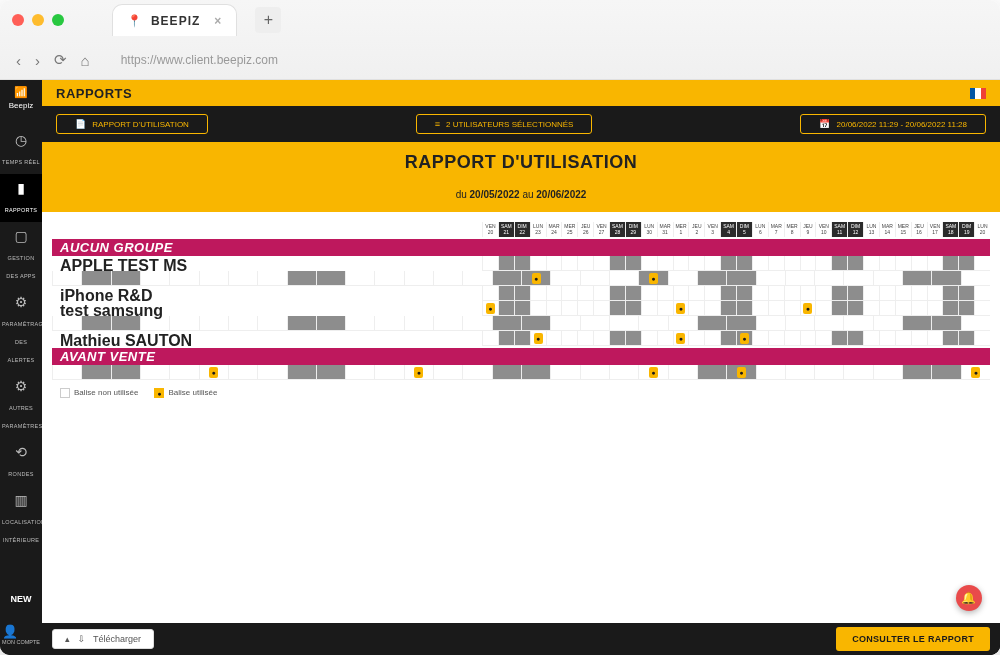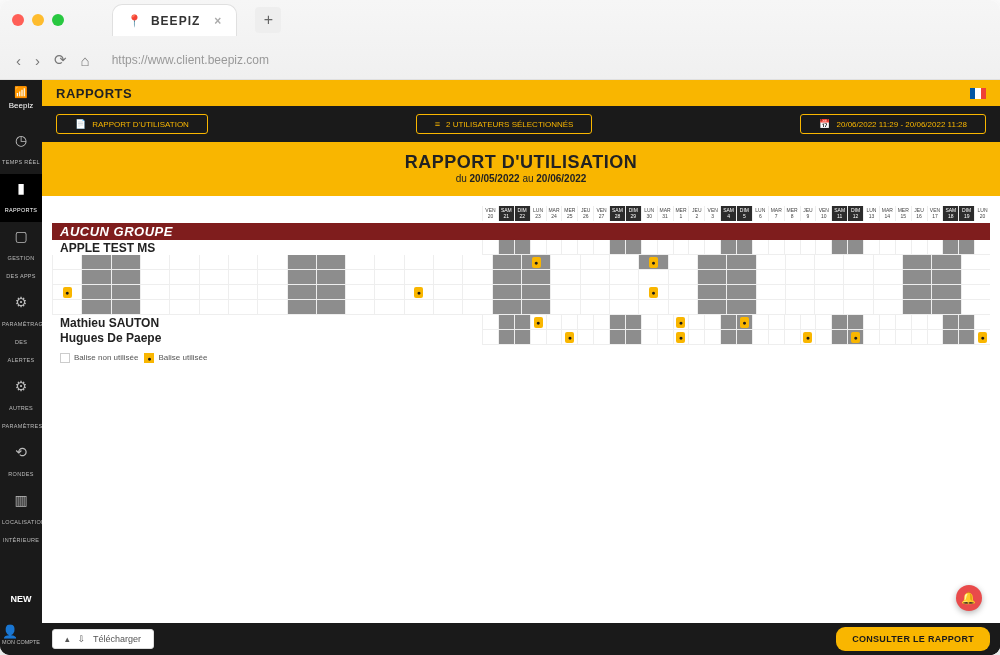--- a/index.html
+++ b/index.html
@@ -9,21 +9,21 @@
   
   .chrome { height: 80px; background: linear-gradient(#f6f6f6,#f0f0f0); border-bottom: 1px solid #e0e0e0; }
   .tabbar { height: 40px; display: flex; align-items: center; padding: 0 12px; gap: 8px; }
   .wbtn { width: 12px; height: 12px; border-radius: 50%; display: inline-block; }
   .wbtn.r { background:#ff5f57; } .wbtn.y { background:#febc2e; } .wbtn.g { background:#28c840; }
   .tab { margin-left: 40px; display: flex; align-items:center; gap:8px; background:#fff; border:1px solid #e0e0e0; border-bottom:none; border-radius:10px 10px 0 0; height:32px; padding:0 14px; font-size:12px; letter-spacing:1px; font-weight:600; color:#333; }
   .tab .tabclose { color:#aaa; margin-left:6px; cursor:pointer; }
   .newtab { width:26px; height:26px; border-radius:4px; background:#eee; display:flex;align-items:center;justify-content:center; color:#666; font-size:16px; margin-left:10px;}
   .navbar { height:40px; display:flex; align-items:center; gap:14px; padding:0 16px; }
   .navbtn { color:#777; font-size:15px; cursor:pointer; }
-  .url { color:#999; font-size:12px; margin-left:8px; }
+  .url { color:#999; font-size:12px; margin-left:17px; }
 
   
   .app { display:flex; height: calc(100% - 80px); background:#000; position:relative;}
   .sidebar { width:42px; background:#1a1a1a; display:flex; flex-direction:column; align-items:center; padding-top:6px; gap:6px; }
   .brand { width:42px; height:34px; display:flex; flex-direction:column; align-items:center; color:#fff; font-size:7px; gap:2px;}
   .sideitem { width:42px; padding:6px 2px; text-align:center; color:#bbb; cursor:pointer;}
   .sideitem.active { background:#000; color:#fff;}
   .sideitem .ic { font-size:14px; display:block; margin-bottom:2px; }
   .sideitem .lbl { font-size:5.5px; line-height:1.1; letter-spacing:.3px; }
   .sidenew { margin-top:auto; color:#fff; font-size:9px; font-weight:700; padding:8px 0;}
@@ -34,50 +34,50 @@
   .headerbar { background:#f9b600; height:26px; display:flex; align-items:center; justify-content:space-between; padding:0 14px;}
   .headerbar .title { font-size:13px; font-weight:800; color:#222; letter-spacing:.5px;}
   .flag { width:16px; height:11px; background:linear-gradient(to right,#0055A4 33%,#fff 33% 66%,#EF4135 66%); }
 
   .actionrow { background:#1a1a1a; padding:8px 14px; display:flex; justify-content:space-between; gap:12px;}
   .pill { border:1px solid #f9b600; color:#f9b600; font-size:8px; padding:4px 18px; border-radius:3px; display:flex; align-items:center; gap:6px; cursor:pointer;}
   .pill .ic { font-size:9px; }
 
   .subheader { background:#f9b600; padding:10px 0 12px; text-align:center;}
   .subheader h1 { font-size:18px; font-weight:900; color:#222; letter-spacing:.5px;}
-  .subheader .range { font-size:10px; color:#222; margin-top:0;}
+  .subheader .range { font-size:10px; color:#222; margin-top:16px;}
   .subheader .range b { font-weight:800; }
 
   .scrollarea { background:#fff; flex:1; overflow:auto; padding:0 0 0 0;}
   .sheet { background:#fff; padding:10px 10px 20px 10px;}
 
   
   .timeline-head { display:flex; }
   .namecol { width:430px; flex:0 0 430px;}
   .daycols { flex:1; display:grid; grid-template-columns: repeat(32, 1fr); gap:0px;}
   .dayhead { text-align:center; font-size:5px; line-height:1.1; color:#444; padding:2px 0; border-left:1px solid #eee;}
   .dayhead.we { background:#2b2b2b; color:#fff; }
 
-  .grouphdr { background:#7f1d1d; color:#fff; font-size:13px; font-weight:900; font-style:italic; letter-spacing:.5px; padding:1px 8px; margin-top:2px;}
+  .grouphdr { background:#be185d; color:#fff; font-size:13px; font-weight:900; font-style:italic; letter-spacing:.5px; padding:1px 8px; margin-top:2px;}
   .row { display:flex; align-items:stretch; height:15px;}
-  .row .name { width:430px; flex:0 0 430px; font-size:12px; color:#222; padding:1px 0 0 8px; font-weight:600;}
+  .row .name { width:430px; flex:0 0 430px; font-size:16px; color:#222; padding:1px 0 0 8px; font-weight:600;}
   .row .cells { flex:1; display:grid; grid-template-columns: repeat(32,1fr); }
   .cell { border-left:1px solid #eee; border-bottom:1px solid #eee; position:relative;}
   .cell.we { background:#8d8d8d; }
   .cell .beacon { position:absolute; inset:1px; display:flex; align-items:center; justify-content:center; font-size:8px; }
   .beacon span{ background:#f9b600; border-radius:2px; width:9px; height:11px; display:flex; align-items:center; justify-content:center; color:#1a1a1a; font-size:7px;}
 
-  .legend { margin-top:8px; font-size:8px; color:#555; display:flex; gap:6px; padding-left:8px; align-items:center;}
+  .legend { margin-top:8px; font-size:8px; color:#555; display:flex; gap:16px; padding-left:8px; align-items:center;}
   .swatch { width:10px; height:10px; border:1px solid #ccc; display:inline-block; vertical-align:middle; margin-right:4px;}
   .swatch.used { background:#f9b600; border-color:#f9b600; display:inline-flex; align-items:center; justify-content:center; color:#1a1a1a; font-size:7px;}
 
   
   .footer { background:#1a1a1a; height:32px; display:flex; align-items:center; justify-content:space-between; padding:0 10px;}
   .dlbtn { background:#fff; border:1px solid #ddd; font-size:9px; padding:4px 12px; border-radius:3px; color:#555; display:flex; gap:8px; align-items:center; cursor:pointer;}
-  .consult { background:#f9b600; color:#1a1a1a; font-size:9px; font-weight:800; padding:7px 16px; border-radius:9px; cursor:pointer; letter-spacing:.3px;}
+  .consult { background:#f9b600; color:#1a1a1a; font-size:9px; font-weight:800; padding:7px 16px; border-radius:3px; cursor:pointer; letter-spacing:.3px;}
 
   .bell { position:absolute; right:18px; bottom:44px; width:26px; height:26px; background:#e94b4b; border-radius:50%; display:flex; align-items:center; justify-content:center; color:#fff; font-size:12px; box-shadow:0 2px 6px rgba(0,0,0,.3);}
 </style>
 </head>
 <body>
 
 <div class="chrome">
   <div class="tabbar">
     <span class="wbtn r"></span>
     <span class="wbtn y"></span>
@@ -267,56 +267,58 @@
                 <div class="cell"></div>
                 <div class="cell"></div>
                 <div class="cell"></div>
                 <div class="cell"></div>
                 <div class="cell we"></div>
                 <div class="cell we"></div>
                 <div class="cell"></div>
               </div>
             </div>
             <div class="row">
-              <div class="cells">
-                <div class="cell"></div>
-                <div class="cell we"></div>
-                <div class="cell we"></div>
-                <div class="cell"></div>
-                <div class="cell"></div>
-                <div class="cell"></div>
-                <div class="cell"></div>
-                <div class="cell"></div>
-                <div class="cell we"></div>
-                <div class="cell we"></div>
-                <div class="cell"></div>
-                <div class="cell"></div>
-                <div class="cell"></div>
-                <div class="cell"></div>
-                <div class="cell"></div>
-                <div class="cell we"></div>
-                <div class="cell we"></div>
-                <div class="cell"></div>
-                <div class="cell"></div>
-                <div class="cell"></div>
-                <div class="cell"></div>
-                <div class="cell"></div>
-                <div class="cell we"></div>
-                <div class="cell we"></div>
-                <div class="cell"></div>
-                <div class="cell"></div>
-                <div class="cell"></div>
-                <div class="cell"></div>
-                <div class="cell"></div>
-                <div class="cell we"></div>
-                <div class="cell we"></div>
-                <div class="cell"></div>
-              </div>
-            </div>
-            <div class="row">
+              <div class="name">iPhone R&amp;D</div>
+              <div class="cells">
+                <div class="cell"></div>
+                <div class="cell we"></div>
+                <div class="cell we"></div>
+                <div class="cell"></div>
+                <div class="cell"></div>
+                <div class="cell"></div>
+                <div class="cell"></div>
+                <div class="cell"></div>
+                <div class="cell we"></div>
+                <div class="cell we"></div>
+                <div class="cell"></div>
+                <div class="cell"></div>
+                <div class="cell"></div>
+                <div class="cell"></div>
+                <div class="cell"></div>
+                <div class="cell we"></div>
+                <div class="cell we"></div>
+                <div class="cell"></div>
+                <div class="cell"></div>
+                <div class="cell"></div>
+                <div class="cell"></div>
+                <div class="cell"></div>
+                <div class="cell we"></div>
+                <div class="cell we"></div>
+                <div class="cell"></div>
+                <div class="cell"></div>
+                <div class="cell"></div>
+                <div class="cell"></div>
+                <div class="cell"></div>
+                <div class="cell we"></div>
+                <div class="cell we"></div>
+                <div class="cell"></div>
+              </div>
+            </div>
+            <div class="row">
+              <div class="name">test samsung</div>
               <div class="cells">
                 <div class="cell">
                   <span class="beacon">
                     <span>●</span>
                   </span>
                 </div>
                 <div class="cell we"></div>
                 <div class="cell we"></div>
                 <div class="cell"></div>
                 <div class="cell"></div>
@@ -435,22 +437,22 @@
                 <div class="cell"></div>
                 <div class="cell"></div>
                 <div class="cell"></div>
                 <div class="cell"></div>
                 <div class="cell"></div>
                 <div class="cell we"></div>
                 <div class="cell we"></div>
                 <div class="cell"></div>
               </div>
             </div>
-            <div class="row">
-              <div class="name">Hugues De Paepe</div>
+            <div class="grouphdr">AVANT VENTE</div>
+            <div class="row">
               <div class="cells">
                 <div class="cell"></div>
                 <div class="cell we"></div>
                 <div class="cell we"></div>
                 <div class="cell"></div>
                 <div class="cell"></div>
                 <div class="cell">
                   <span class="beacon">
                     <span>●</span>
                   </span>

